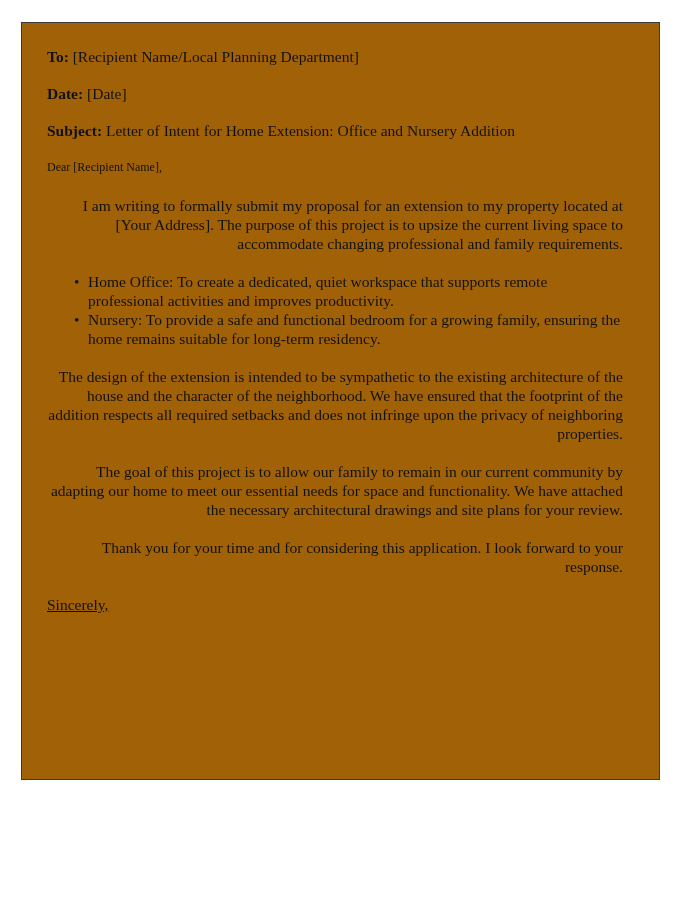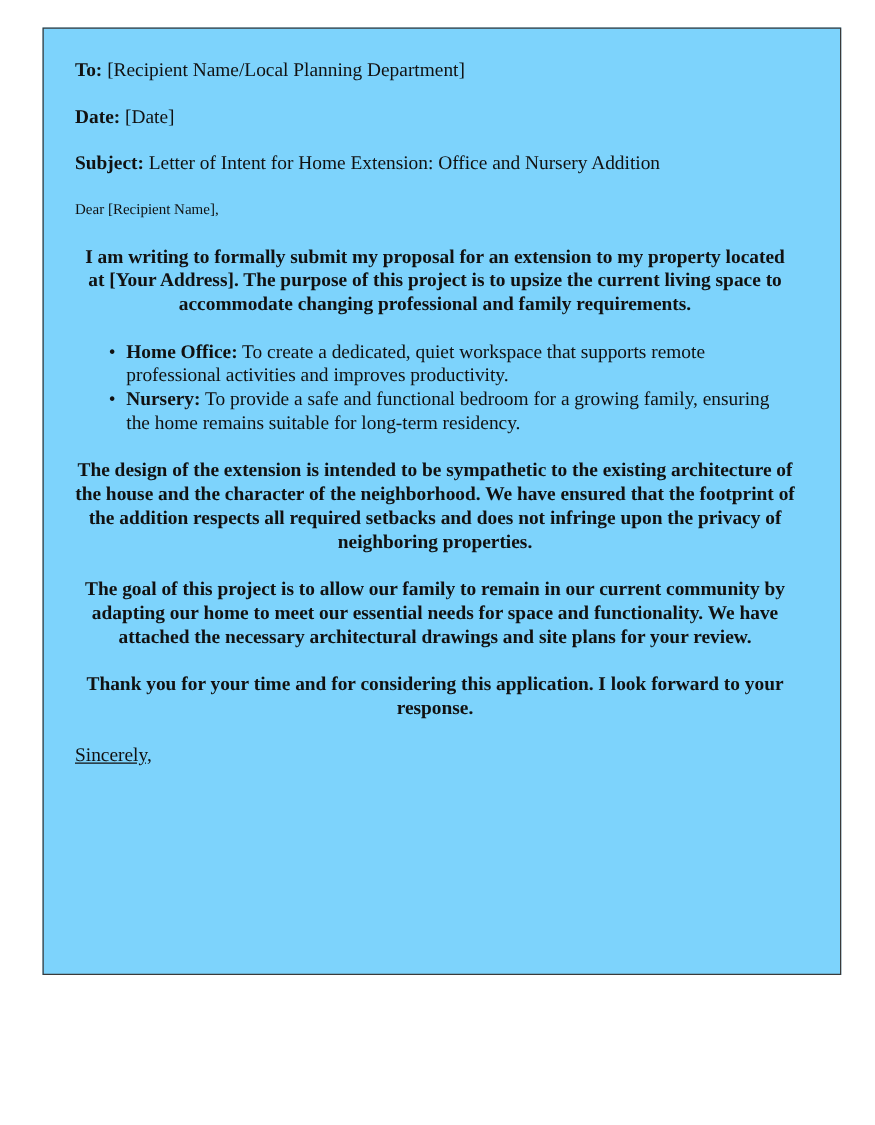--- a/index.html
+++ b/index.html
@@ -15,22 +15,21 @@
   }
 
   .page-frame {
     position: absolute;
     left: 21px;
     top: 22px;
     width: 639px;
     height: 758px;
     border: 1px solid #3a3a3a;
     box-sizing: border-box;
-    background: #7dd3fc;
-    margin-left: 13px;
+    background: #a16207;
   }
 
   .letter-body {
     padding: 24px 36px 0 25px;
   }
 
   .header-block {
     margin: 0;
   }
 
@@ -46,22 +45,21 @@
   .salutation {
     font-size: 12px;
     line-height: 19px;
     margin: 0 0 19px 0;
   }
 
   p.para {
     font-size: 15.5px;
     line-height: 19px;
     margin: 0 0 19px 0;
-    text-align: center;
-    font-weight: bold;
+    text-align: right;
   }
 
   ul.component-list {
     margin: 0 0 19px 0;
     padding-left: 41px;
     list-style: none;
   }
   ul.component-list li {
     font-size: 15.5px;
     line-height: 19px;
@@ -70,21 +68,21 @@
   }
   ul.component-list li::before {
     content: "\2022";
     position: absolute;
     left: -14px;
     top: 0;
     font-size: 15.5px;
     line-height: 19px;
   }
   ul.component-list li .lead {
-    font-weight: bold;
+    font-weight: normal;
   }
 
   .closing {
     font-size: 15.5px;
     line-height: 19px;
     margin: 0 0 19px 0;
     text-decoration: underline;
   }
 
   .signature-block {

